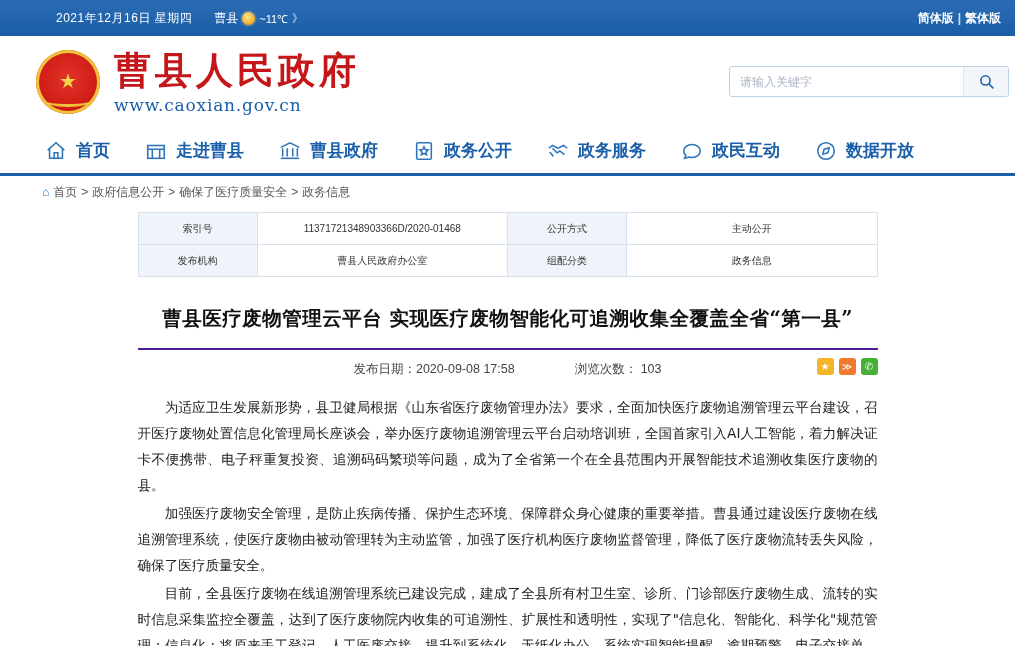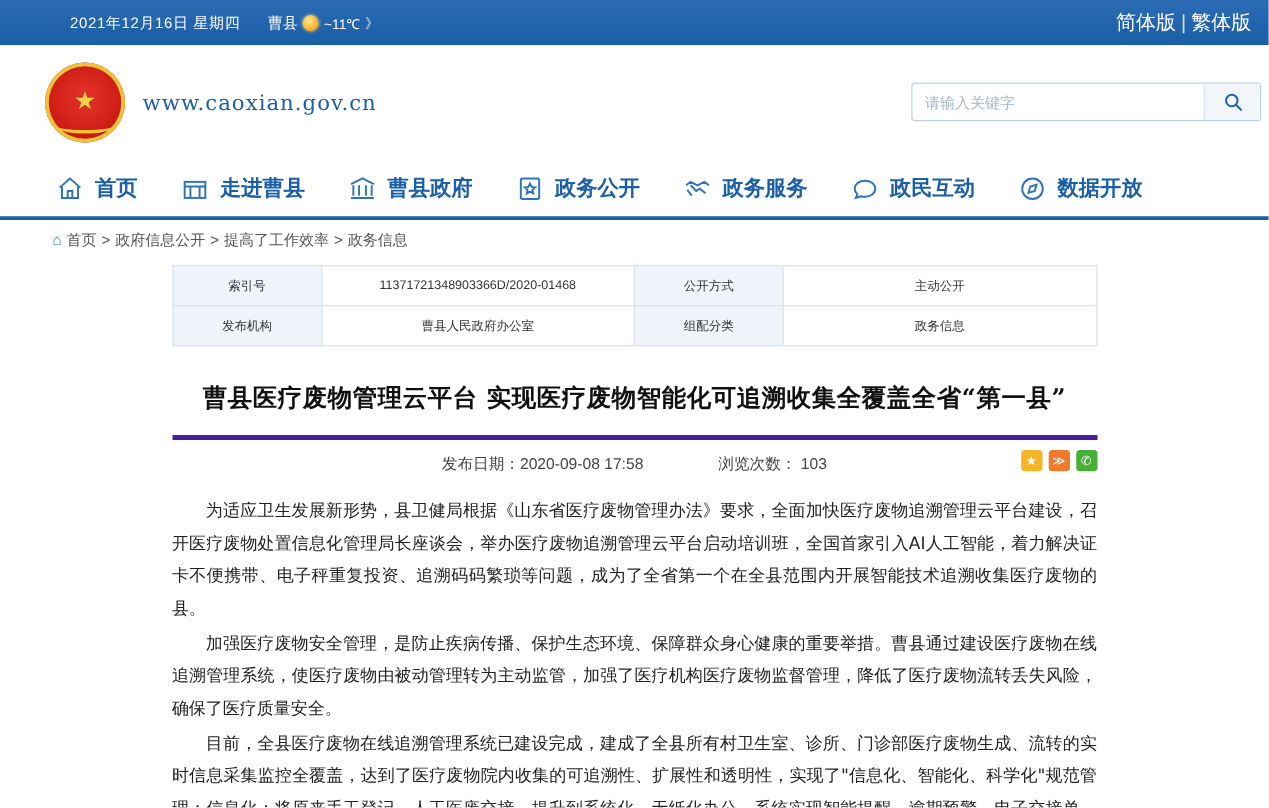--- a/index.html
+++ b/index.html
@@ -41,21 +41,21 @@
   .sun {
     width: 13px; height: 13px;
     border-radius: 50%;
     background: radial-gradient(circle at 40% 35%, #ffe98a, #f6a623 70%);
     display: inline-block;
     box-shadow: 0 0 3px rgba(255,220,120,.9);
   }
   .topbar .wthr-text { font-size: 11px; }
   .topbar .arrow { font-size: 11px; opacity: .85; }
   .topbar .spacer { flex: 1; }
-  .topbar .links { font-size: 16px; }
+  .topbar .links { font-size: 12px; font-weight: bold; }
   .topbar .links a {
     color: #ffffff;
     text-decoration: none;
   }
   .topbar .sep { margin: 0 4px; opacity: .8; }
 
   
   .header {
     height: 92px;
     background: #ffffff;
@@ -218,21 +218,21 @@
   .art-title {
     text-align: center;
     font-family: "DejaVu Serif", "Liberation Serif", serif;
     font-size: 19.5px;
     font-weight: bold;
     color: #111;
     margin: 28px 0 16px;
     letter-spacing: .5px;
   }
   .art-sub {
-    border-top: 4px solid #4c1d95;
+    border-top: 2px solid #4c1d95;
     padding-top: 11px;
     display: flex;
     align-items: center;
     justify-content: center;
     gap: 60px;
     font-size: 12.5px;
     color: #444;
     position: relative;
   }
   .share {
@@ -285,20 +285,21 @@
     <a href="#">简体版</a><span class="sep">|</span><a href="#">繁体版</a>
   </span>
 </div>
 
 <div class="header">
   <div class="emblem">
     <span class="star">★</span>
     <span class="gear"></span>
   </div>
   <div class="site-title">
+    <div class="cn">曹县人民政府</div>
     <div class="url">www.caoxian.gov.cn</div>
   </div>
   <div class="searchbox">
     <input type="text" placeholder="请输入关键字" style="">
     <div class="search-btn">
       <svg width="17" height="17" viewBox="0 0 24 24" fill="none" stroke="#1a5fa8" stroke-width="2.2">
         <circle cx="10.5" cy="10.5" r="6.5"></circle>
         <line x1="15.5" y1="15.5" x2="21" y2="21" stroke-linecap="round"></line>
       </svg>
     </div>
@@ -372,21 +373,21 @@
     <span>数据开放</span>
   </div>
 </div>
 
 <div class="crumb">
   <span class="home-ico">⌂</span>
   <a href="#">首页</a>
   <span>&gt;</span>
   <a href="#">政府信息公开</a>
   <span>&gt;</span>
-  <a href="#">提高了工作效率</a>
+  <a href="#">确保了医疗质量安全</a>
   <span>&gt;</span>
   <a href="#">政务信息</a>
 </div>
 
 <div class="content">
 
   <table class="meta">
     <tbody>
         <tr>
       <td class="lbl">索引号</td>

